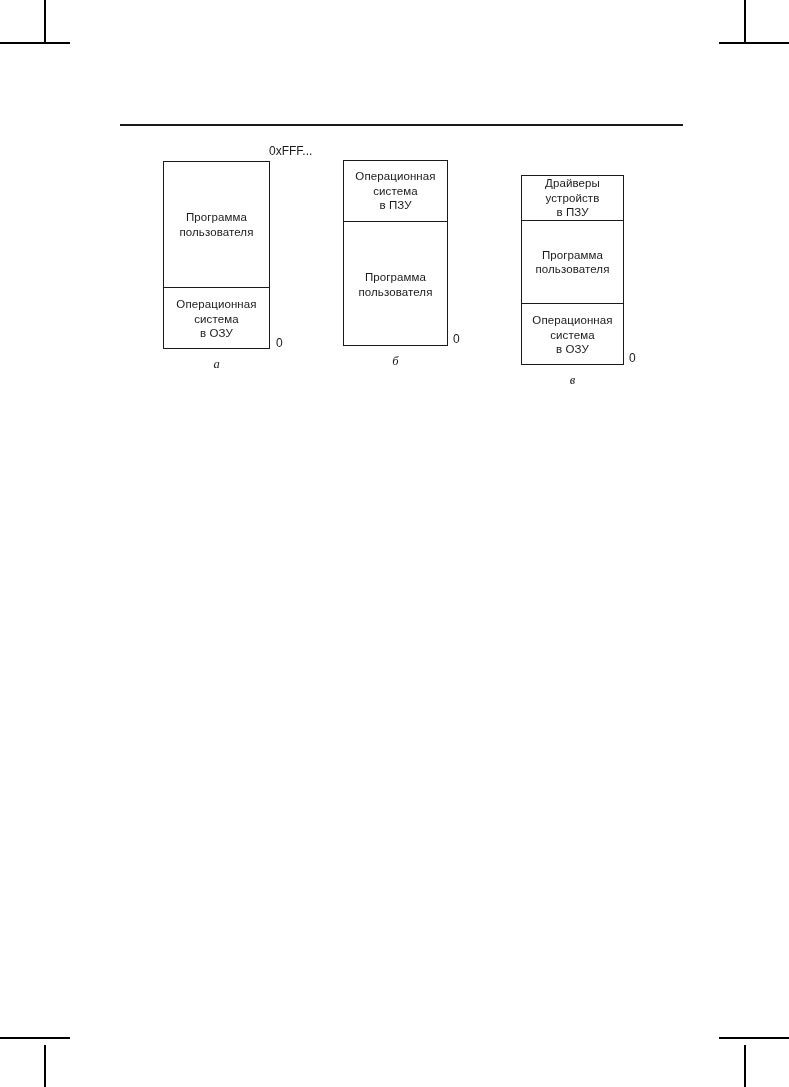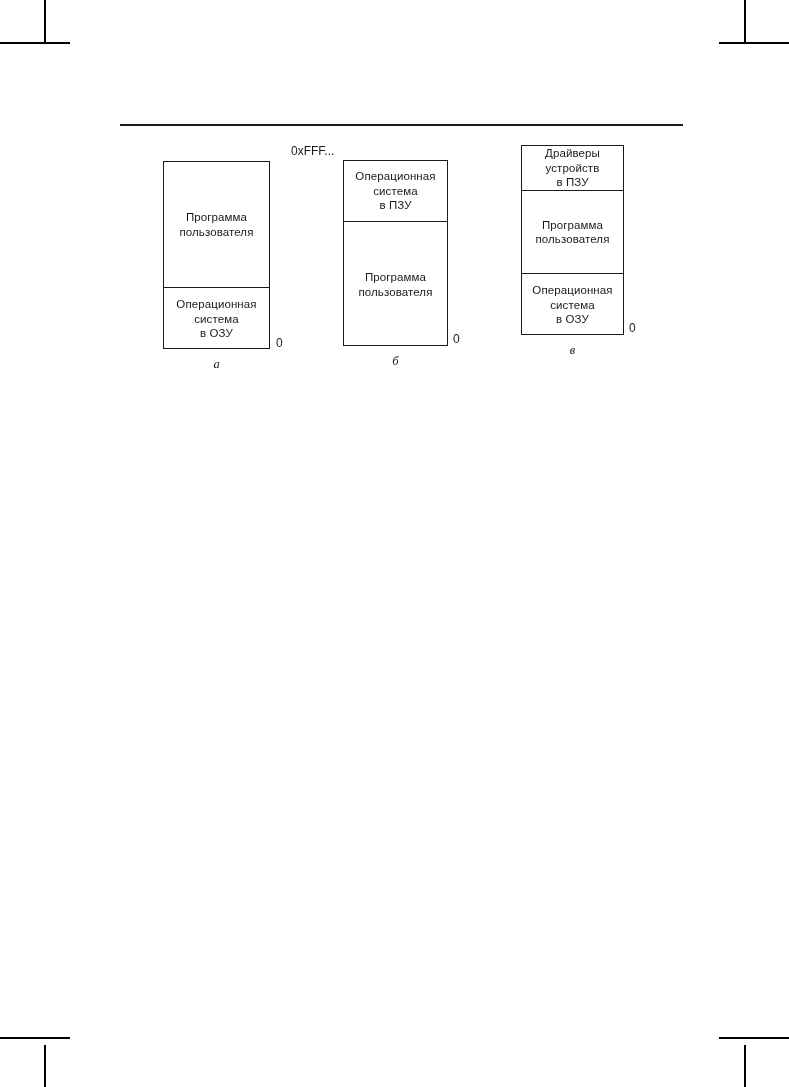--- a/index.html
+++ b/index.html
@@ -101,34 +101,34 @@
     color: #1a1a1a;
     text-align: center;
     white-space: nowrap;
   }
 
   
   #diagram-a          { left: 163px; top: 161px; width: 107px; height: 188px; }
   #diagram-a .mem-box { left: 0; top: 0; width: 107px; height: 188px; }
   #seg-a-1 { top: 0px;   height: 125px; }
   #seg-a-2 { top: 125px; height: 63px; }
-  #addr-a-top    { left: 128px; top: -17px; }
+  #addr-a-top    { left: 106px; top: -17px; }
   #addr-a-bottom { left: 113px; top: 175px; }
   #sublabel-a    { left: 0px;   top: 196px; width: 107px; }
 
   
   #diagram-b          { left: 343px; top: 160px; width: 105px; height: 186px; }
   #diagram-b .mem-box { left: 0; top: 0; width: 105px; height: 186px; }
   #seg-b-1 { top: 0px;  height: 60px; }
   #seg-b-2 { top: 60px; height: 126px; }
   #addr-b-bottom { left: 110px; top: 172px; }
   #sublabel-b    { left: 0px;   top: 194px; width: 105px; }
 
   
-  #diagram-c          { left: 521px; top: 145px; width: 122px; height: 190px; }
+  #diagram-c          { left: 521px; top: 175px; width: 122px; height: 190px; }
   #diagram-c .mem-box { left: 0; top: 0; width: 103px; height: 190px; }
   #seg-c-1 { top: 0px;   height: 44px; }
   #seg-c-2 { top: 44px;  height: 83px; }
   #seg-c-3 { top: 127px; height: 63px; }
   #addr-c-bottom { left: 108px; top: 176px; }
   #sublabel-c    { left: 0px;   top: 198px; width: 103px; }
 </style>
 </head>
 <body>
 

